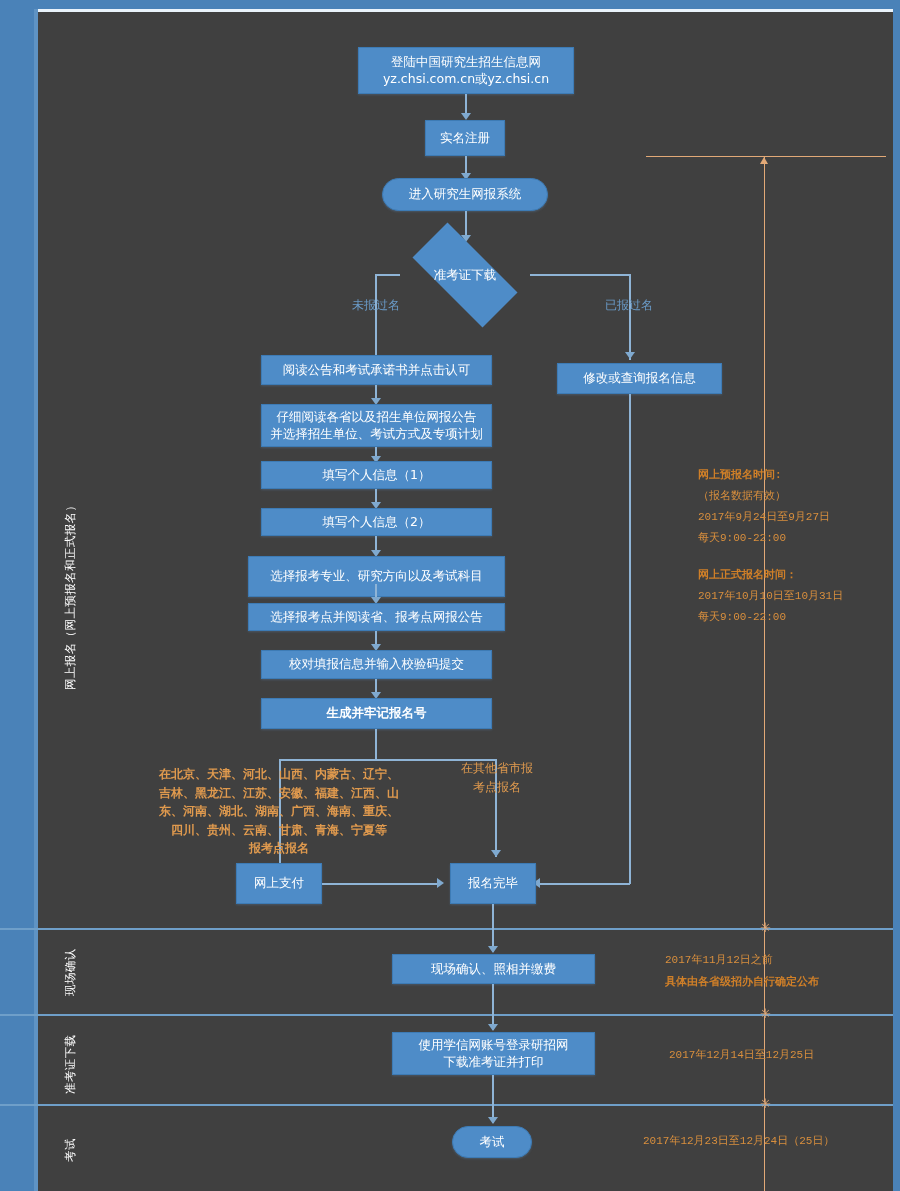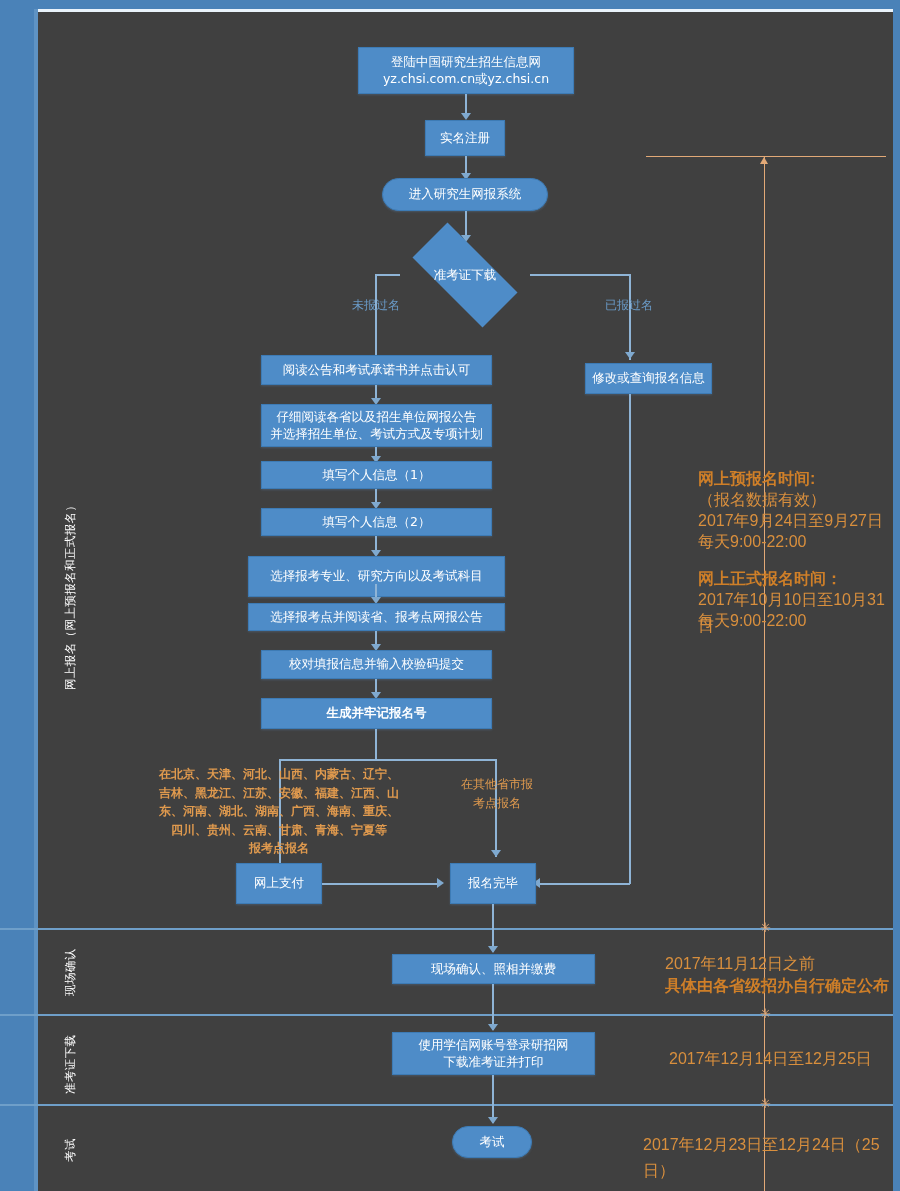--- a/index.html
+++ b/index.html
@@ -98,22 +98,22 @@
   
   .or-line-v{position:absolute;width:1.4px;background:#e2a977;}
   .or-line-h{position:absolute;height:1.4px;background:#e2a977;}
   .or-arrow-up{position:absolute;width:0;height:0;
     border-left:4px solid transparent;border-right:4px solid transparent;
     border-bottom:7px solid #e2a977;}
   .or-cross{position:absolute;color:#e2a977;font-size:13px;line-height:1;}
 
   .note{
     position:absolute;color:#d98f3d;
-    font-family:Liberation Sans, sans-serif;
-    font-size:16px;line-height:1.65;white-space:pre-line;
+    font-family:Liberation Mono, monospace;
+    font-size:11px;line-height:1.65;white-space:pre-line;
   }
   .note.b{font-weight:bold;color:#cf7f28;}
 
   
   .prov-label{
     position:absolute;color:#e09a4e;font-size:12px;line-height:1.55;
     text-align:center;white-space:pre-line;font-weight:bold;
     font-family:"DejaVu Sans","Liberation Sans",sans-serif;
   }
   .prov-label2{
@@ -184,21 +184,21 @@
   <div class="ln-h" style="left:375px;top:274px;width:25px;"></div>
   <div class="ln-v" style="left:375px;top:274px;height:90px;"></div>
   <div class="arrow-d" style="left:371px;top:355px;"></div>
   <div class="edge-label" style="left:340px;top:296px;width:72px;">未报过名</div>
 
   <div class="ln-h" style="left:530px;top:274px;width:100px;"></div>
   <div class="ln-v" style="left:629px;top:274px;height:86px;"></div>
   <div class="arrow-d" style="left:625px;top:352px;"></div>
   <div class="edge-label" style="left:593px;top:296px;width:72px;">已报过名</div>
 
-  <div class="node" style="left:585px;top:363px;width:127px;height:31px;">
+  <div class="node" style="left:557px;top:363px;width:165px;height:31px;">
     <div class="inner">修改或查询报名信息</div>
   </div>
 
   <div class="ln-v" style="left:629px;top:394px;height:490px;"></div>
   <div class="ln-h" style="left:540px;top:883px;width:90px;"></div>
   <div class="arrow-l" style="left:533px;top:878px;"></div>
 
   <div class="node" style="left:261px;top:355px;width:231px;height:30px;">
     <div class="inner">阅读公告和考试承诺书并点击认可</div>
   </div>
@@ -251,21 +251,21 @@
   <div class="ln-v" style="left:279px;top:759px;height:120px;"></div>
   <div class="arrow-d" style="left:275px;top:870px;"></div>
   <div class="ln-v" style="left:495px;top:759px;height:98px;"></div>
   <div class="arrow-d" style="left:491px;top:850px;"></div>
 
   <div class="prov-label" style="left:152px;top:765px;width:254px;">在北京、天津、河北、山西、内蒙古、辽宁、
 吉林、黑龙江、江苏、安徽、福建、江西、山
 东、河南、湖北、湖南、广西、海南、重庆、
 四川、贵州、云南、甘肃、青海、宁夏等
 报考点报名</div>
-  <div class="prov-label2" style="left:452px;top:776px;width:90px;font-family:Liberation Mono, monospace;">在其他省市报
+  <div class="prov-label2" style="left:452px;top:759px;width:90px;">在其他省市报
 考点报名</div>
 
   <div class="node" style="left:236px;top:863px;width:86px;height:41px;">
     <div class="inner">网上支付</div>
   </div>
   <div class="ln-h" style="left:322px;top:883px;width:115px;"></div>
   <div class="arrow-r" style="left:437px;top:878px;"></div>
 
   <div class="node" style="left:450px;top:863px;width:86px;height:41px;">
     <div class="inner">报名完毕</div>

